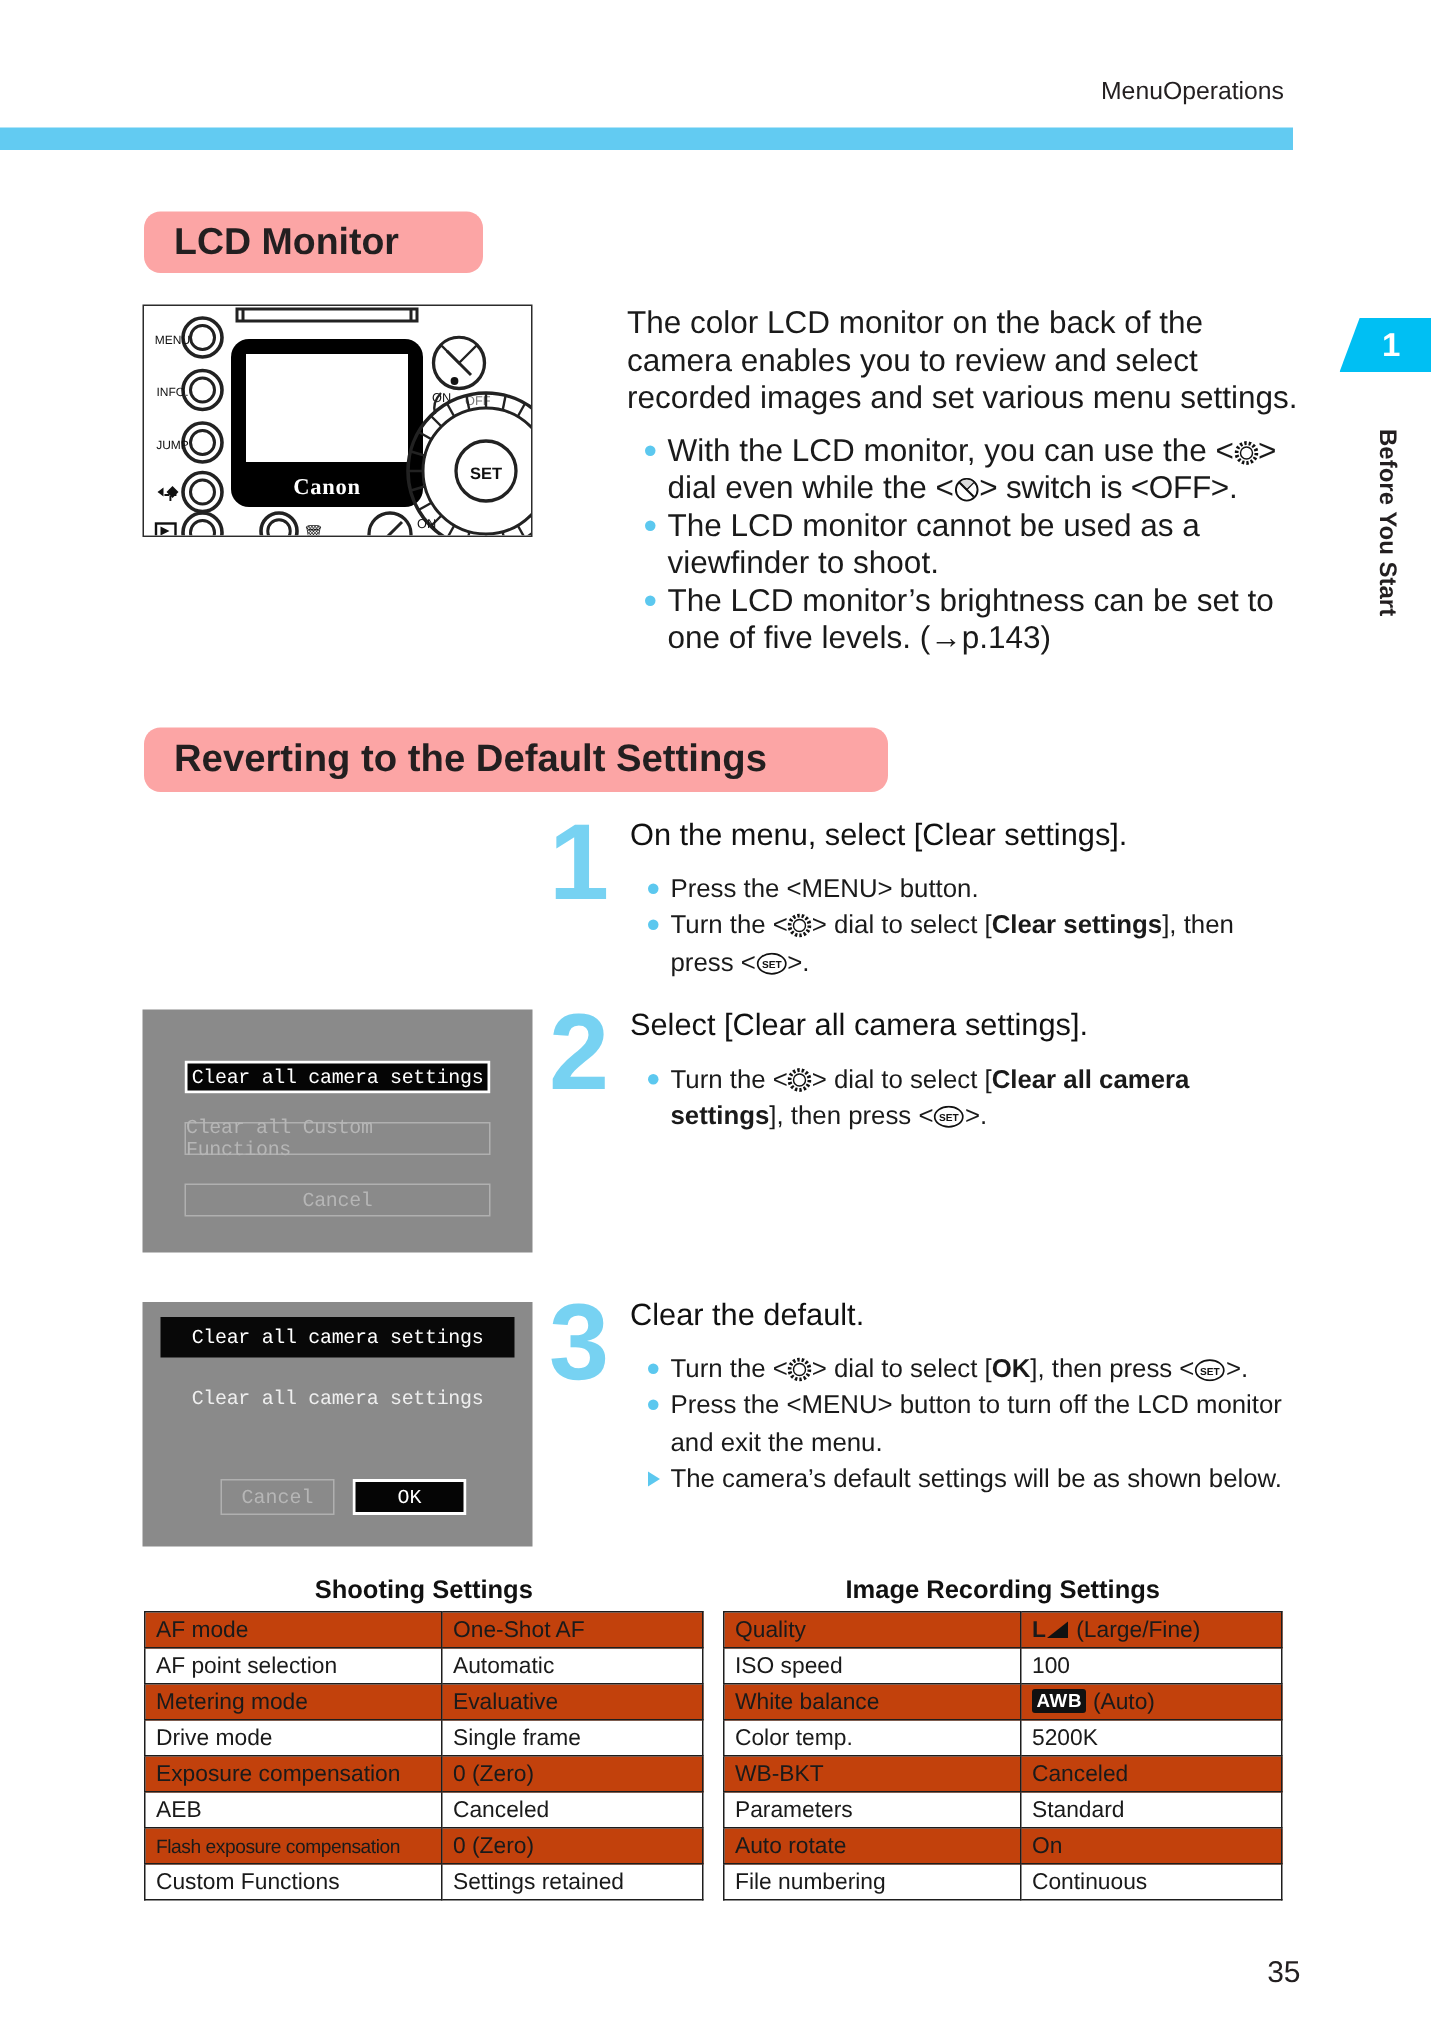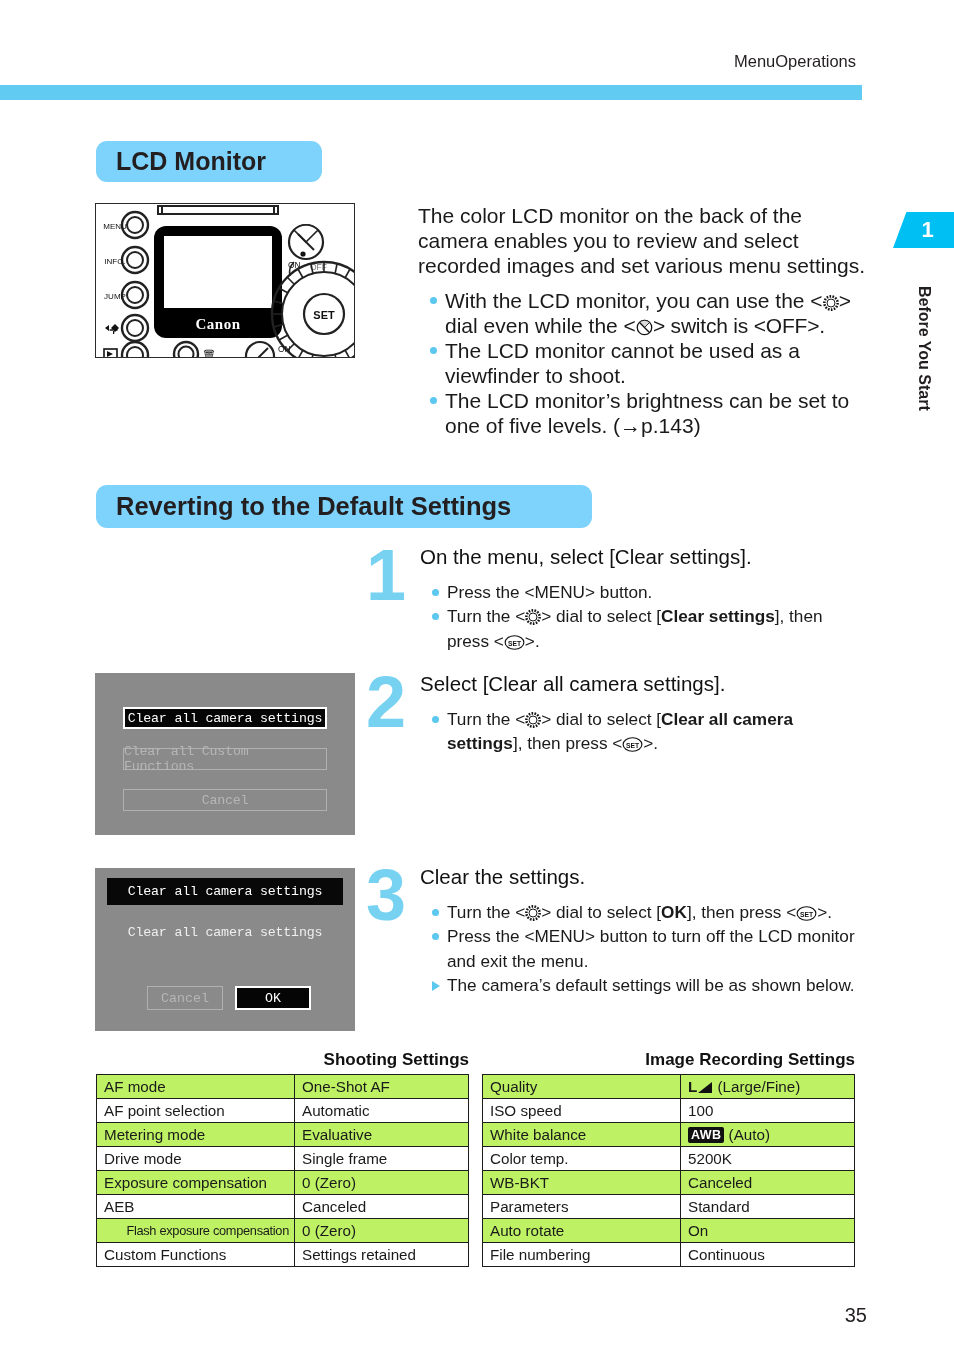--- a/index.html
+++ b/index.html
@@ -38,21 +38,21 @@
     width:30px; height:180px;
     font-size:16px; font-weight:bold; color:#231f20;
     writing-mode:vertical-rl; text-orientation:mixed;
     letter-spacing:0px;
     display:flex; align-items:flex-start; justify-content:center;
   }
 
   
   .pill{
     position:absolute;
-    background:#7dd3fc;
+    background:#fca5a5;
     border-radius:11px;
     color:#231f20;
     font-weight:bold;
     display:flex; align-items:center;
     padding:0 20px; box-sizing:border-box;
   }
   #pill-lcd{ left:96px; top:141px; width:226px; height:41px; font-size:25px;}
   #pill-revert{ left:96px; top:485px; width:496px; height:43px; font-size:25.5px;}
 
   
@@ -151,41 +151,41 @@
     position:absolute; height:24px; width:76px;
     display:flex;align-items:center;justify-content:center;
     font-size:13.3px; box-sizing:border-box;
   }
   #l2cancel{ left:52px; top:118px; color:#b6b6b6; border:1.5px solid #b0b0b0;}
   #l2ok{ left:140px; top:118px; background:#050505;color:#fff;border:2px solid #ffffff;}
 
   
   .tbl-title{
     position:absolute; font-size:17px; font-weight:bold; color:#111;
-    text-align:right;
+    text-align:center;
   }
   #tt-left{ left:96px; top:1050px; width:373px;}
   #tt-right{ left:482px; top:1050px; width:373px;}
 
   table.settings{
     position:absolute; border-collapse:collapse; width:373px;
     font-size:15.2px;
   }
   #tbl-left{ left:96px; top:1074px;}
   #tbl-right{ left:482px; top:1074px;}
   table.settings td{
     border:1px solid #1d1d1d;
     padding:1px 5px 2px 7px;
     height:20px;
     white-space:nowrap;
     color:#1a1a1a;
   }
   table.settings td.k{width:185px;}
-  table.settings tr.alt td{ background:#bef264; }
-  table.settings td.small{font-size:12.8px;letter-spacing:-0.3px;text-align:right;}
+  table.settings tr.alt td{ background:#c2410c; }
+  table.settings td.small{font-size:12.8px;letter-spacing:-0.3px;}
 
   
   .pageno{
     position:absolute; right:87px; bottom:25px;
     font-size:20px; color:#231f20;
   }
 </style>
 </head>
 <body>
 
@@ -347,21 +347,21 @@
 
 <div class="lcd" id="lcd2">
   <div class="lcd-title">Clear all camera settings</div>
   <div class="lcd-msg">Clear all camera settings</div>
   <div class="lcd-btn" id="l2cancel">Cancel</div>
   <div class="lcd-btn" id="l2ok">OK</div>
 </div>
 
 <div class="stepnum" id="s3num">3</div>
 <div class="stepbody" id="s3body">
-  <div class="stephead">Clear the settings.</div>
+  <div class="stephead">Clear the default.</div>
   <ul class="bl">
     <li><span>Turn the &lt;</span><span class="ico ico-dial"><svg viewBox="0 0 20 20" width="16" height="16">
             <circle cx="10" cy="10" r="8.3" fill="none" stroke="#111" stroke-width="3.2" stroke-dasharray="2 1.7"></circle>
             <circle cx="10" cy="10" r="5" fill="#fff" stroke="#111" stroke-width="1.2"></circle>
           </svg></span><span>&gt; dial to select [</span><b>OK</b><span>], then press &lt;</span><span class="ico ico-set"><svg viewBox="0 0 28 20" width="21" height="15">
             <ellipse cx="14" cy="10" rx="12.5" ry="9" fill="#fff" stroke="#111" stroke-width="1.5"></ellipse>
             <text x="14" y="14" font-family="Liberation Sans, sans-serif" font-size="9" font-weight="bold" fill="#111" text-anchor="middle">SET</text>
           </svg></span><span>&gt;.</span></li>
     <li>Press the &lt;MENU&gt; button to turn off the LCD monitor and exit the menu.</li>
     <li class="tri">The camera’s default settings will be as shown below.</li>

